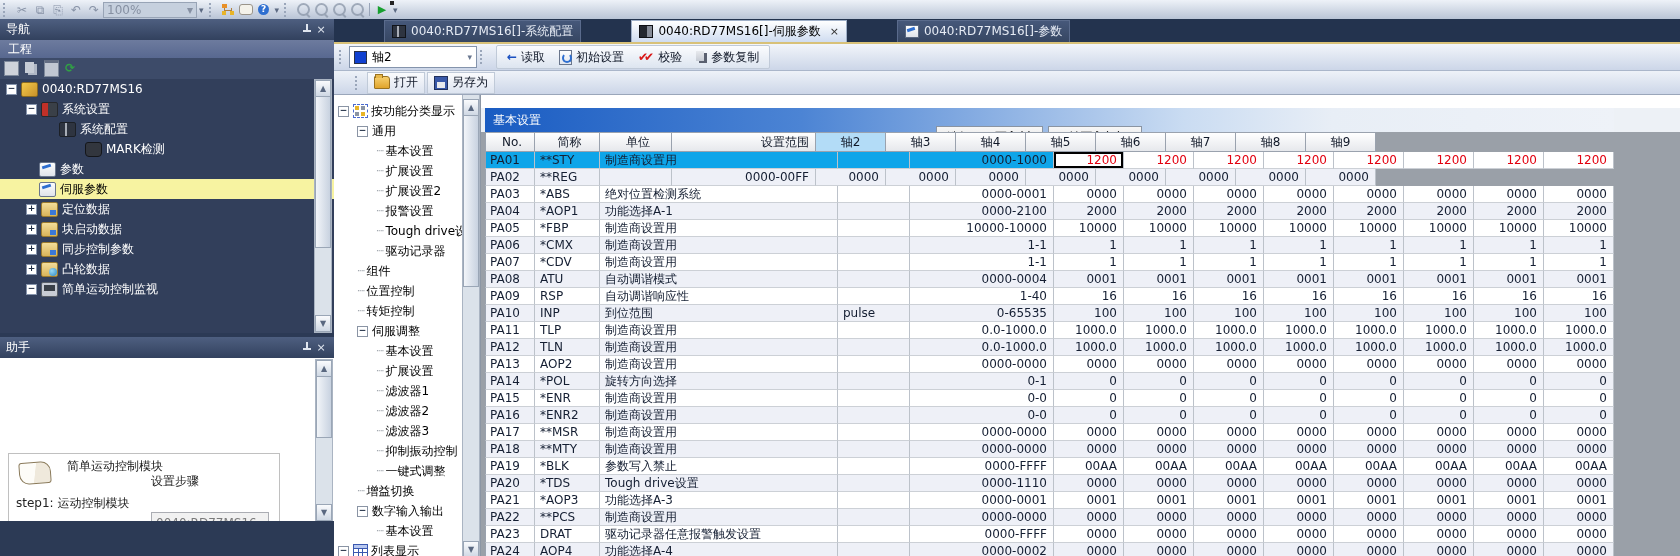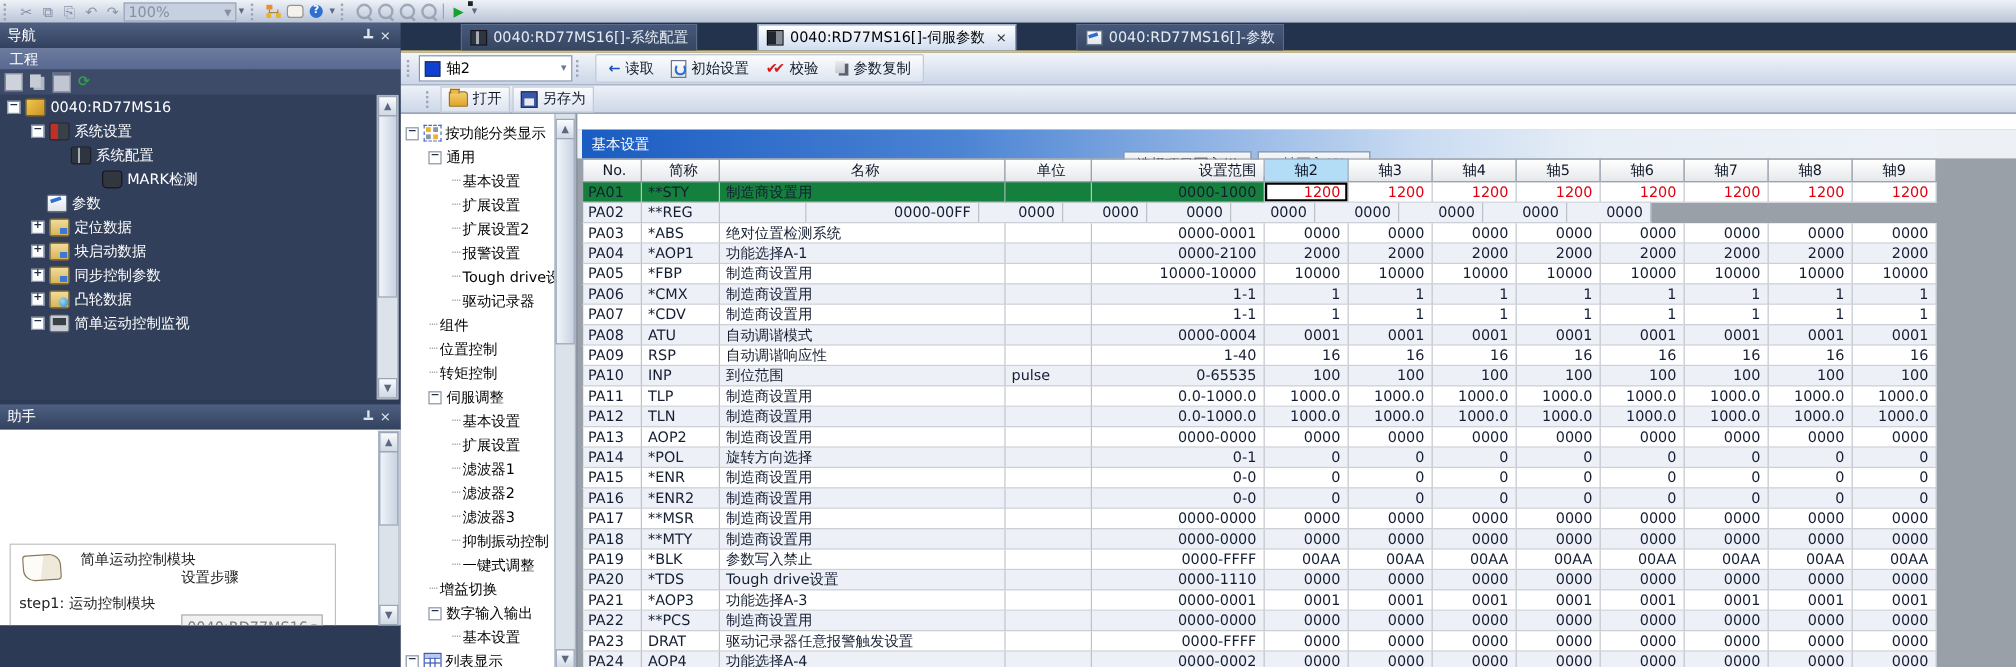--- a/index.html
+++ b/index.html
@@ -166,21 +166,21 @@
   .drow .dcell:first-child{border-left:1px solid #9aa2ae;}
   .c-no{width:50px;padding-left:4px;}
   .c-abbr{width:65px;padding-left:5px;}
   .c-name{width:238px;padding-left:5px;}
   .c-unit{width:72px;padding-left:5px;}
   .c-range{width:144px;justify-content:flex-end;padding-right:6px;}
   .c-axis{width:70px;}
   .dcell.c-axis,.dcell.c-range{justify-content:flex-end;padding-right:6px;}
   .row-odd .dcell{background:#fff;}
   .row-even .dcell{background:#eef0f7;}
-  .row-selected .dcell.leftcol{background:#15803d;}
+  .row-selected .dcell.leftcol{background:#0ea5e9;}
   .red{color:#e2000f;}
   .sel-cell{box-shadow:inset 0 0 0 2px #000;background:#fff !important;}
 </style>
 </head>
 <body>
 
 <div id="main-toolbar" class="abs">
   <span class="tb-grip"></span>
   <span class="tb-ico">✂</span>
   <span class="tb-ico">⧉</span>
@@ -262,20 +262,25 @@
         <div class="nav-item" style="padding-left: 72px;">
           <span style="width: 13px; flex: 0 0 auto;"></span>
           <span class="tree-ico mark-detect-icon"></span>
           <span>MARK检测</span>
         </div>
         <div class="nav-item" style="padding-left: 26px;">
           <span style="width: 13px; flex: 0 0 auto;"></span>
           <span class="tree-ico parameter-icon"></span>
           <span>参数</span>
         </div>
+        <div class="nav-item sel" style="padding-left: 26px;">
+          <span style="width: 13px; flex: 0 0 auto;"></span>
+          <span class="tree-ico servo-parameter-icon"></span>
+          <span>伺服参数</span>
+        </div>
         <div class="nav-item" style="padding-left: 26px;">
           <span class="expander">+</span>
           <span class="tree-ico positioning-data-icon"></span>
           <span>定位数据</span>
         </div>
         <div class="nav-item" style="padding-left: 26px;">
           <span class="expander">+</span>
           <span class="tree-ico block-start-data-icon"></span>
           <span>块启动数据</span>
         </div>
@@ -503,21 +508,20 @@
         <div id="banner">
           <span class="cap">基本设置</span>
         </div>
         <span class="banner-btn" id="btn-select-write">选择项目写入(I)</span>
         <span class="banner-btn" id="btn-axis-write">轴写入(S)</span>
       </div>
       <div id="grid">
           <div class="hrow">
             <div class="hcell c-no">No.</div>
             <div class="hcell c-abbr">简称</div>
-            <div class="hcell c-name">名称</div>
             <div class="hcell c-unit">单位</div>
             <div class="hcell c-range">设置范围</div>
             <div class="hcell c-axis selaxis">轴2</div>
             <div class="hcell c-axis">轴3</div>
             <div class="hcell c-axis">轴4</div>
             <div class="hcell c-axis">轴5</div>
             <div class="hcell c-axis">轴6</div>
             <div class="hcell c-axis">轴7</div>
             <div class="hcell c-axis">轴8</div>
             <div class="hcell c-axis">轴9</div>

